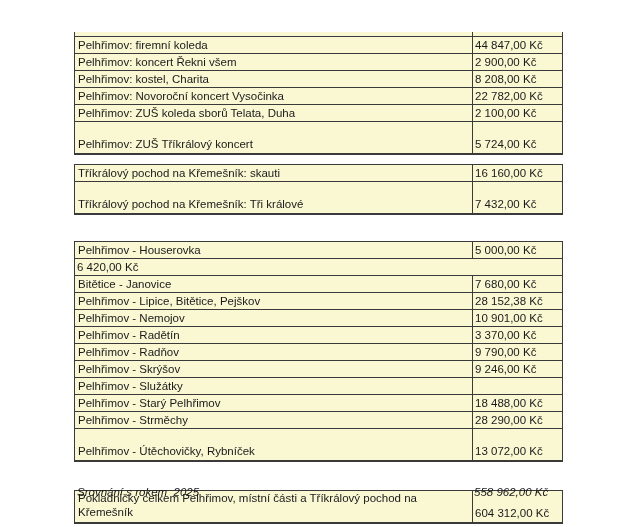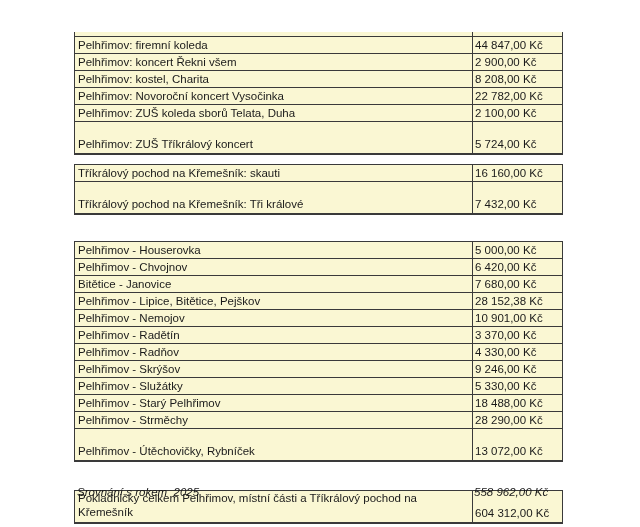--- a/index.html
+++ b/index.html
@@ -60,50 +60,48 @@
         <div class="cell cell-label">Pokladničky celkem Pelhřimov, místní části a Tříkrálový pochod na Křemešník</div>
         <div class="cell cell-amount">604 312,00 Kč</div>
       </div>
     </div>
     <div class="tbl tbl-2">
       <div class="row">
         <div class="cell cell-label">Pelhřimov - Houserovka</div>
         <div class="cell cell-amount">5 000,00 Kč</div>
       </div>
       <div class="row">
-        <div class="cell cell-label">Pelhřimov - Chvojnov</div>
         <div class="cell cell-amount">6 420,00 Kč</div>
       </div>
       <div class="row">
         <div class="cell cell-label">Bitětice - Janovice</div>
         <div class="cell cell-amount">7 680,00 Kč</div>
       </div>
       <div class="row">
         <div class="cell cell-label">Pelhřimov - Lipice, Bitětice, Pejškov</div>
         <div class="cell cell-amount">28 152,38 Kč</div>
       </div>
       <div class="row">
         <div class="cell cell-label">Pelhřimov - Nemojov</div>
         <div class="cell cell-amount">10 901,00 Kč</div>
       </div>
       <div class="row">
         <div class="cell cell-label">Pelhřimov - Radětín</div>
         <div class="cell cell-amount">3 370,00 Kč</div>
       </div>
       <div class="row">
         <div class="cell cell-label">Pelhřimov - Radňov</div>
-        <div class="cell cell-amount">4 330,00 Kč</div>
+        <div class="cell cell-amount">9 790,00 Kč</div>
       </div>
       <div class="row">
         <div class="cell cell-label">Pelhřimov - Skrýšov</div>
         <div class="cell cell-amount">9 246,00 Kč</div>
       </div>
       <div class="row">
         <div class="cell cell-label">Pelhřimov - Služátky</div>
-        <div class="cell cell-amount">5 330,00 Kč</div>
       </div>
       <div class="row">
         <div class="cell cell-label">Pelhřimov - Starý Pelhřimov</div>
         <div class="cell cell-amount">18 488,00 Kč</div>
       </div>
       <div class="row">
         <div class="cell cell-label">Pelhřimov - Strměchy</div>
         <div class="cell cell-amount">28 290,00 Kč</div>
       </div>
       <div class="row tall">

